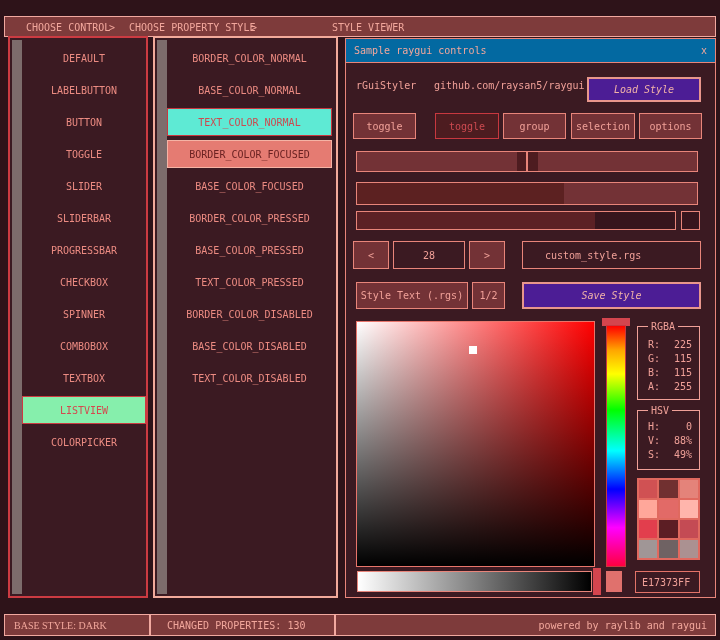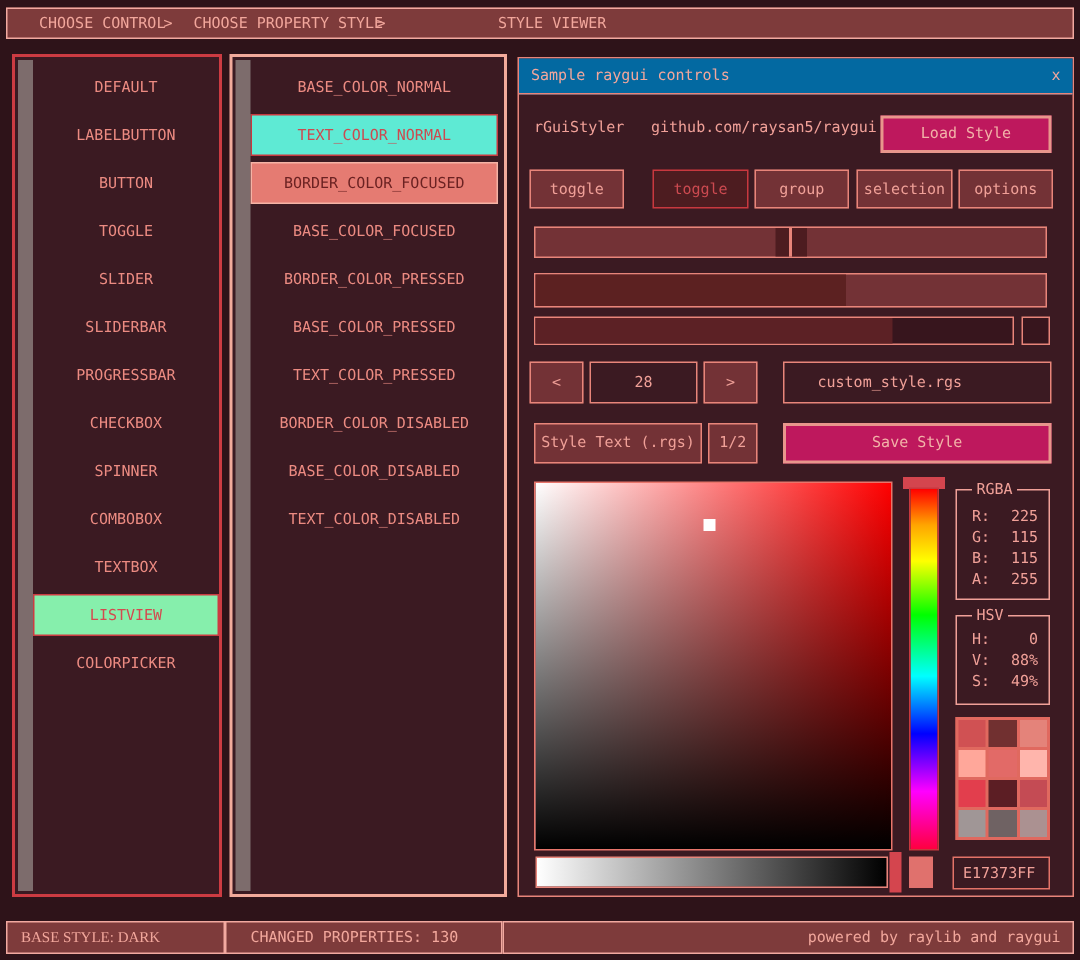--- a/index.html
+++ b/index.html
@@ -24,22 +24,22 @@
   
   #window{position:absolute;left:345px;top:38px;width:371px;height:560px;box-sizing:border-box;
           background:#3b1a22;border:1px solid #e8857a;}
   #titlebar{position:absolute;left:0;top:0;right:0;height:24px;background:#0369a1;
             border-bottom:1px solid #e8857a;display:flex;align-items:center;box-sizing:border-box;
             padding:0 8px;color:#f2a79c;}
   #titlebar .close{margin-left:auto;cursor:default;}
   .btn{position:absolute;box-sizing:border-box;background:#733236;border:1px solid #e8857a;
        display:flex;align-items:center;justify-content:center;color:#f0a098;white-space:nowrap;}
   .btn.active{background:#4d1c20;border-color:#c8383f;color:#cc4a50;}
-  .btn-big{position:absolute;box-sizing:border-box;background:#be185d;border:2px solid #e8968c;
-           display:flex;align-items:center;justify-content:center;color:#f2b3a8;}
+  .btn-big{position:absolute;box-sizing:border-box;background:#4c1d95;border:2px solid #e8968c;
+           display:flex;align-items:center;justify-content:center;color:#f2b3a8;font-style:italic;}
   .field{position:absolute;box-sizing:border-box;background:#3b1a22;border:1px solid #e8857a;
          display:flex;align-items:center;color:#f0a098;}
   .field.center{justify-content:center;}
   .label{position:absolute;white-space:nowrap;color:#f0a098;}
   
   .track{position:absolute;box-sizing:border-box;border:1px solid #e8857a;background:#733236;}
   .slider-handle{position:absolute;left:160px;top:0;width:21px;height:19px;
     background:linear-gradient(to right,#4d1c20 0 9px,#e8857a 9px 11px,#4d1c20 11px 100%);}
   .fill{position:absolute;left:0;top:0;bottom:0;}
   .checkbox{position:absolute;box-sizing:border-box;border:1px solid #e8857a;background:#37151d;}
@@ -61,21 +61,21 @@
   
   #palette{position:absolute;box-sizing:border-box;border:2px solid #e0695f;background:#e0695f;
            display:grid;grid-template-columns:repeat(3,1fr);gap:2px;}
   #palette .cell{width:100%;height:100%;}
 </style>
 </head>
 <body>
 
 <div id="screen">
 
-  <div class="statusbox" style="left:4px;top:5px;width:712px;height:21px;">
+  <div class="statusbox" style="left:4px;top:16px;width:712px;height:21px;">
     <span class="tb-text" style="left:21px;">CHOOSE CONTROL</span>
     <span class="tb-text" style="left:104px;">&gt;</span>
     <span class="tb-text" style="left:124px;">CHOOSE PROPERTY STYLE</span>
     <span class="tb-text" style="left:246px;">&gt;</span>
     <span class="tb-text" style="left:327px;">STYLE VIEWER</span>
   </div>
 
   <div class="panel controls" style="left:8px;top:36px;width:140px;height:562px;">
     <div class="scrollbar"></div>
     <div class="list-items" style="left:12px;width:124px;">
@@ -91,20 +91,21 @@
         <div class="list-item">COMBOBOX</div>
         <div class="list-item">TEXTBOX</div>
         <div class="list-item selected">LISTVIEW</div>
         <div class="list-item">COLORPICKER</div>
       </div>
   </div>
 
   <div class="panel properties" style="left:153px;top:36px;width:185px;height:562px;">
     <div class="scrollbar"></div>
     <div class="list-items" style="left:12px;width:165px;">
+        <div class="list-item">BORDER_COLOR_NORMAL</div>
         <div class="list-item">BASE_COLOR_NORMAL</div>
         <div class="list-item focused">TEXT_COLOR_NORMAL</div>
         <div class="list-item pressed">BORDER_COLOR_FOCUSED</div>
         <div class="list-item">BASE_COLOR_FOCUSED</div>
         <div class="list-item">BORDER_COLOR_PRESSED</div>
         <div class="list-item">BASE_COLOR_PRESSED</div>
         <div class="list-item">TEXT_COLOR_PRESSED</div>
         <div class="list-item">BORDER_COLOR_DISABLED</div>
         <div class="list-item">BASE_COLOR_DISABLED</div>
         <div class="list-item">TEXT_COLOR_DISABLED</div>

